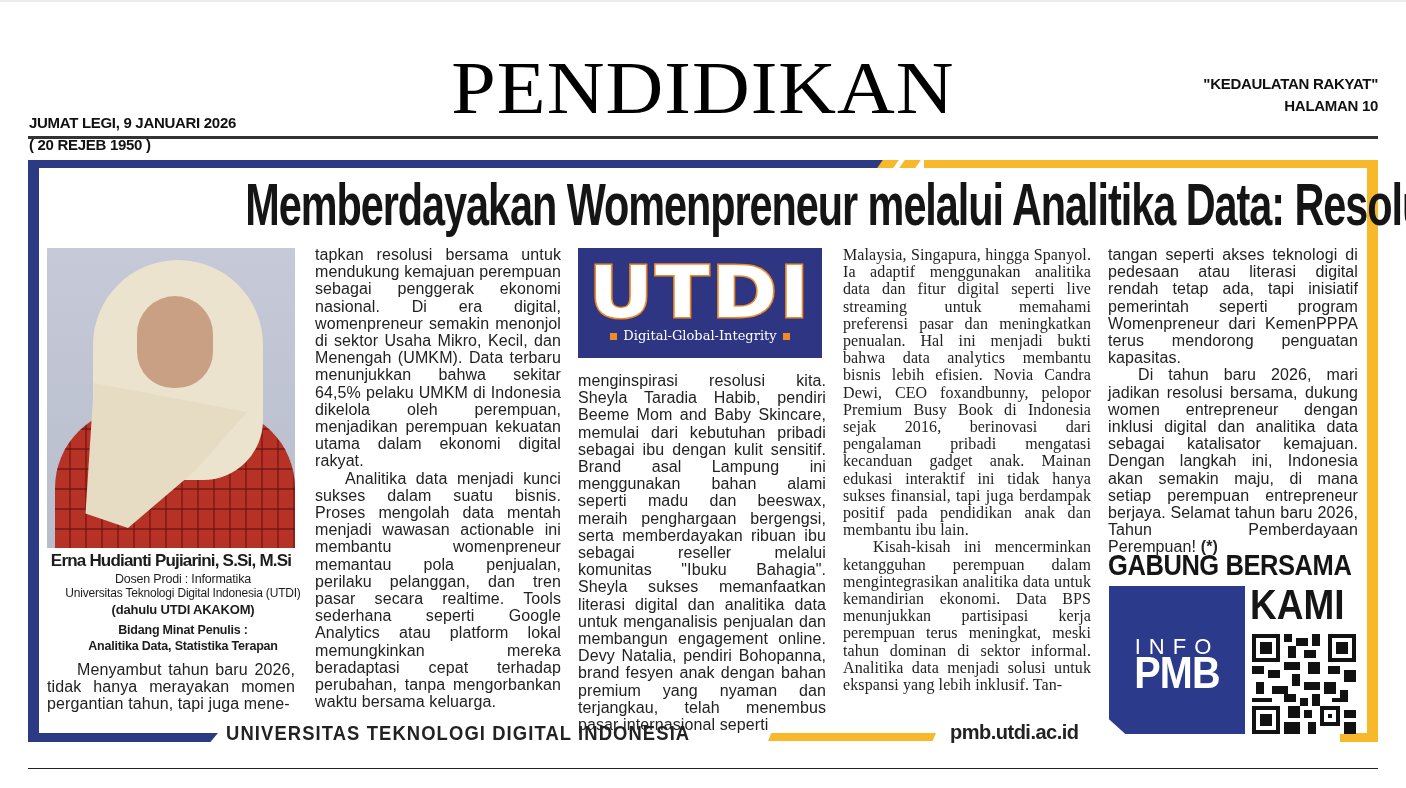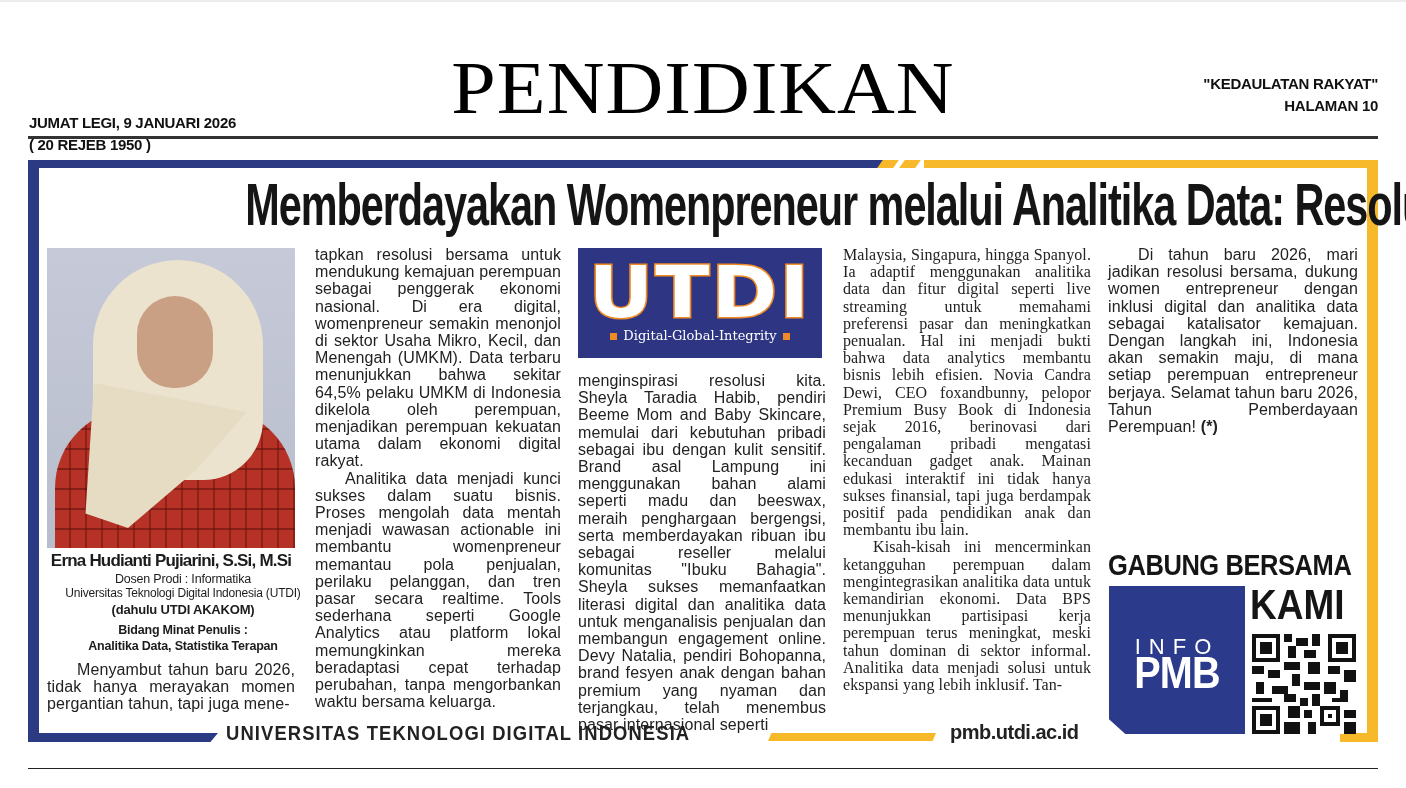--- a/index.html
+++ b/index.html
@@ -129,20 +129,21 @@
 <div class="col col3">
   <p>menginspirasi resolusi kita. Sheyla Taradia Habib, pendiri Beeme Mom and Baby Skincare, memulai dari kebutuhan pribadi sebagai ibu dengan kulit sensitif. Brand asal Lampung ini menggunakan bahan alami seperti madu dan beeswax, meraih penghargaan bergengsi, serta memberdayakan ribuan ibu sebagai reseller melalui komunitas "Ibuku Bahagia". Sheyla sukses memanfaatkan literasi digital dan analitika data untuk menganalisis penjualan dan membangun engagement online. Devy Natalia, pendiri Bohopanna, brand fesyen anak dengan bahan premium yang nyaman dan terjangkau, telah menembus pasar internasional seperti</p>
 </div>
 
 <div class="col col4">
   <p>Malaysia, Singapura, hingga Spanyol. Ia adaptif menggunakan analitika data dan fitur digital seperti live streaming untuk memahami preferensi pasar dan meningkatkan penualan. Hal ini menjadi bukti bahwa data analytics membantu bisnis lebih efisien. Novia Candra Dewi, CEO foxandbunny, pelopor Premium Busy Book di Indonesia sejak 2016, berinovasi dari pengalaman pribadi mengatasi kecanduan gadget anak. Mainan edukasi interaktif ini tidak hanya sukses finansial, tapi juga berdampak positif pada pendidikan anak dan membantu ibu lain.</p>
   <p class="indent">Kisah-kisah ini mencerminkan ketangguhan perempuan dalam mengintegrasikan analitika data untuk kemandirian ekonomi. Data BPS menunjukkan partisipasi kerja perempuan terus meningkat, meski tahun dominan di sektor informal. Analitika data menjadi solusi untuk ekspansi yang lebih inklusif. Tan-</p>
 </div>
 
 <div class="col col5">
+  <p>tangan seperti akses teknologi di pedesaan atau literasi digital rendah tetap ada, tapi inisiatif pemerintah seperti program Womenpreneur dari KemenPPPA terus mendorong penguatan kapasitas.</p>
   <p class="indent"><span>Di tahun baru 2026, mari jadikan resolusi bersama, dukung women entrepreneur dengan inklusi digital dan analitika data sebagai katalisator kemajuan. Dengan langkah ini, Indonesia akan semakin maju, di mana setiap perempuan entrepreneur berjaya. Selamat tahun baru 2026, Tahun Pemberdayaan Perempuan!</span><b> (*)</b></p>
 </div>
 
 <div class="ad-title">GABUNG BERSAMA</div>
 <div class="ad-box">
   <div class="ad-info">INFO</div>
   <div class="ad-pmb">PMB</div>
 </div>
 <div class="ad-kami">KAMI</div>
 <svg class="qr" viewBox="0 0 26 25" shape-rendering="crispEdges">

